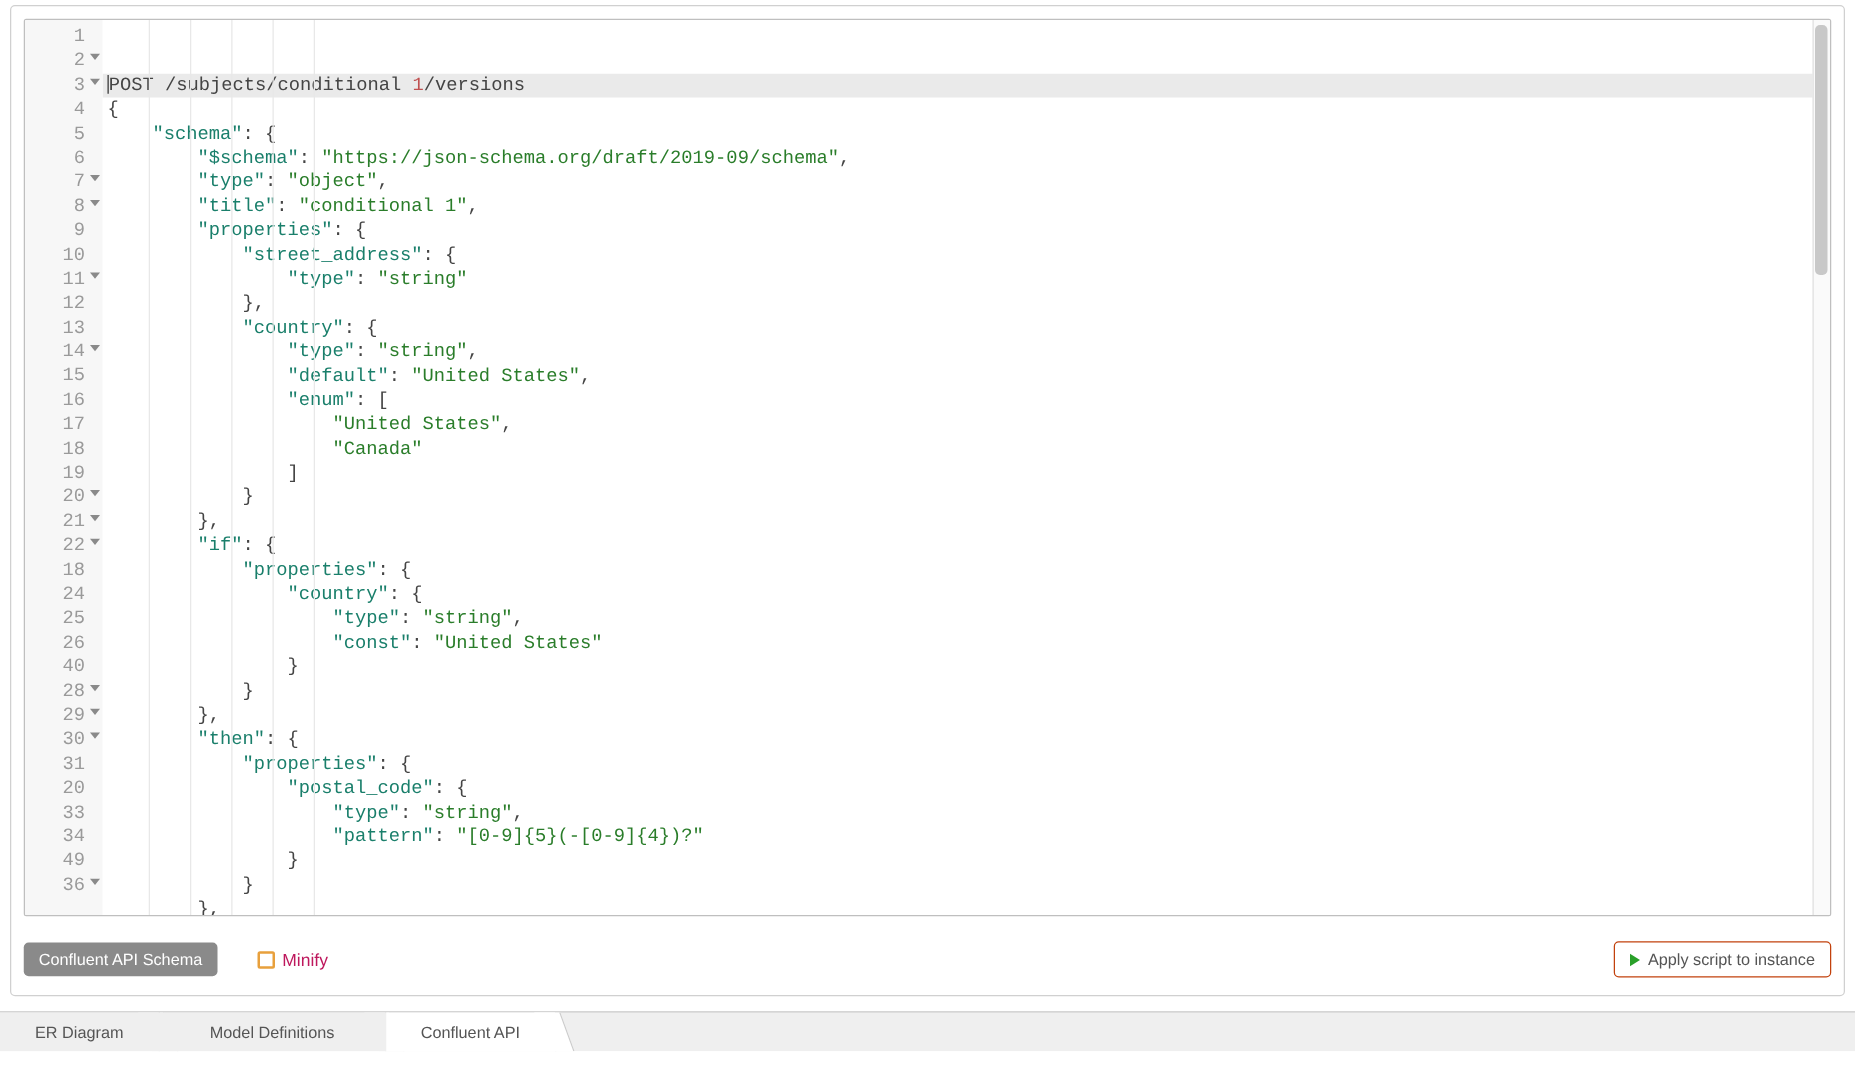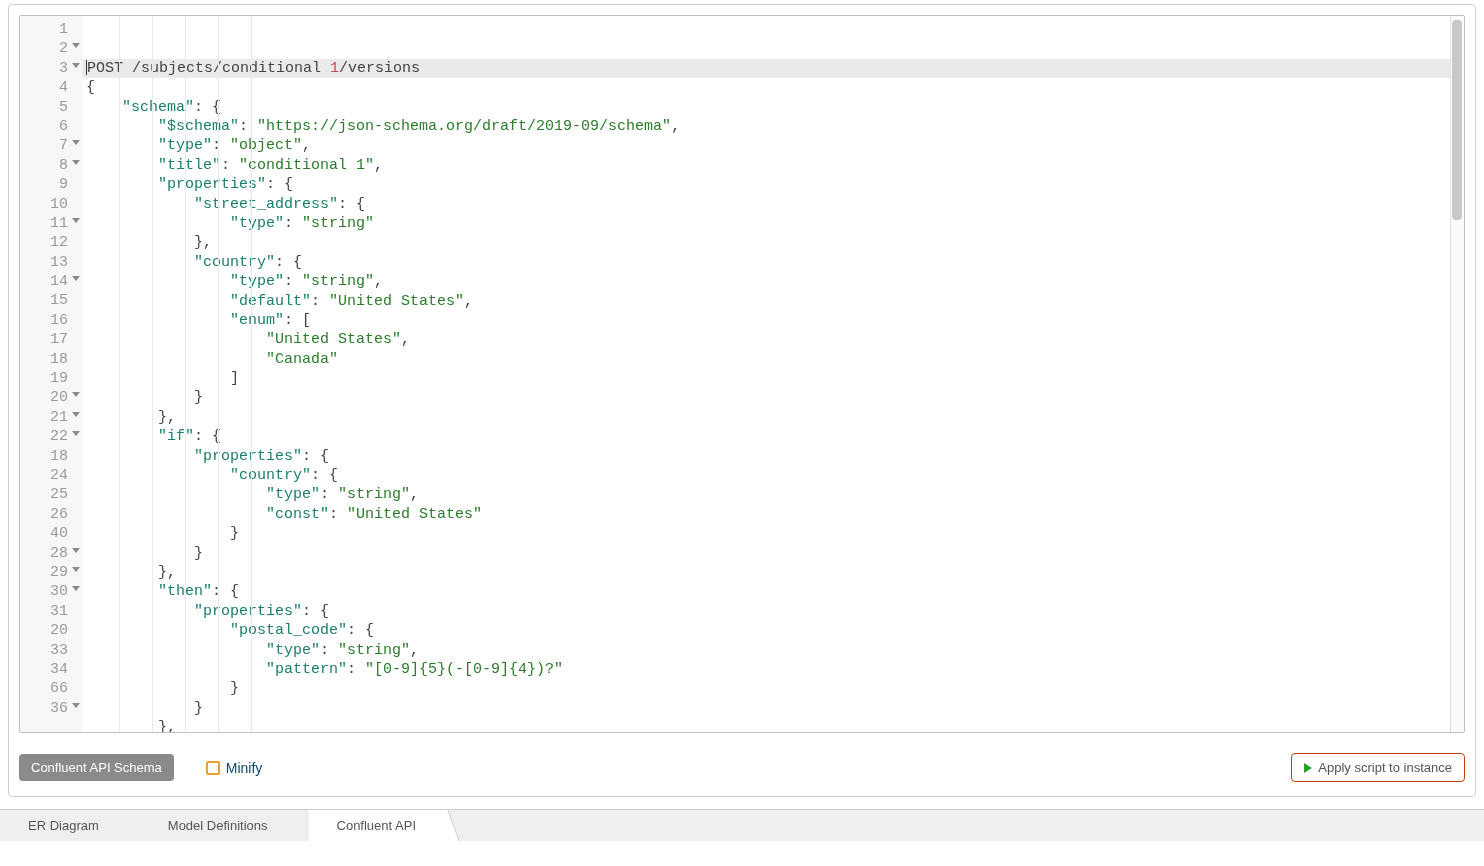--- a/index.html
+++ b/index.html
@@ -19,21 +19,21 @@
 .tok-num { color: #c05050; }
 .tok-punc { color: #444; }
 .cursor { display:inline-block; width:0; border-left:1px solid #333; height:15px; vertical-align:middle; }
 .scroll-track { position:absolute; right:0; top:0; bottom:0; width:14px; background:#fafafa; border-left:1px solid #e0e0e0; }
 .scroll-thumb { position:absolute; right:2px; top:4px; width:10px; height:200px; background:#c8c8c8; border-radius:4px; }
 .toolbar { display:flex; align-items:center; justify-content:space-between; margin-top:20px; }
 .toolbar-left { display:flex; align-items:center; gap:32px; }
 .btn-gray { background:#8a8a8a; color:#fff; border:none; border-radius:4px; padding:6px 12px; font-size:13px; cursor:pointer; }
 .checkbox-wrap { display:flex; align-items:center; gap:6px; cursor:pointer; }
 .checkbox-box { width:14px; height:14px; border:2px solid #e8a03c; border-radius:2px; display:inline-block; }
-.checkbox-label { color:#0c4a6e; font-size:14px; }
+.checkbox-label { color:#be185d; font-size:14px; }
 .btn-apply { background:#fff; border:1px solid #c2410c; border-radius:4px; padding:6px 12px; font-size:13px; color:#555; cursor:pointer; display:flex; align-items:center; gap:6px; }
 .play-icon { width:0; height:0; border-top:5px solid transparent; border-bottom:5px solid transparent; border-left:8px solid #2aa02a; display:inline-block; }
 .bottom-tabs { display:flex; border-top:1px solid #ccc; margin-top:12px; background:#efefef; }
 .tab { padding:8px 28px; border-right:1px solid #ccc; color:#555; cursor:pointer; font-size:13px; position:relative; background:#efefef; }
 .tab:nth-child(2){ padding-left:40px; padding-right:40px;}
 .tab.active { background:#fff; }
 .tab::after{ content:""; position:absolute; right:-10px; top:0; bottom:0; width:20px; background:inherit; transform:skewX(20deg); border-right:1px solid #ccc; }
 .tab.active::after{ background:#fff;}
 .tab:last-child::after{ }
 </style>
@@ -70,21 +70,21 @@
         <div class="gutter-line">25</div>
         <div class="gutter-line">26</div>
         <div class="gutter-line">40</div>
         <div class="gutter-line">28<span class="fold"></span></div>
         <div class="gutter-line">29<span class="fold"></span></div>
         <div class="gutter-line">30<span class="fold"></span></div>
         <div class="gutter-line">31</div>
         <div class="gutter-line">20</div>
         <div class="gutter-line">33</div>
         <div class="gutter-line">34</div>
-        <div class="gutter-line">66</div>
+        <div class="gutter-line">49</div>
         <div class="gutter-line">36<span class="fold"></span></div>
       </div>
     <div class="code-area">
       <div class="code-line active"><span class="cursor"></span><span class="tok-plain">POST /subjects/conditional </span><span class="tok-num">1</span><span class="tok-plain">/versions</span></div><div class="code-line"><span class="tok-punc">{</span></div><div class="code-line"><span class="tok-plain">    </span><span class="tok-key">"schema"</span><span class="tok-punc">: {</span></div><div class="code-line"><span class="tok-plain">        </span><span class="tok-key">"$schema"</span><span class="tok-punc">: </span><span class="tok-str">"https://json-schema.org/draft/2019-09/schema"</span><span class="tok-punc">,</span></div><div class="code-line"><span class="tok-plain">        </span><span class="tok-key">"type"</span><span class="tok-punc">: </span><span class="tok-str">"object"</span><span class="tok-punc">,</span></div><div class="code-line"><span class="tok-plain">        </span><span class="tok-key">"title"</span><span class="tok-punc">: </span><span class="tok-str">"conditional 1"</span><span class="tok-punc">,</span></div><div class="code-line"><span class="tok-plain">        </span><span class="tok-key">"properties"</span><span class="tok-punc">: {</span></div><div class="code-line"><span class="tok-plain">            </span><span class="tok-key">"street_address"</span><span class="tok-punc">: {</span></div><div class="code-line"><span class="tok-plain">                </span><span class="tok-key">"type"</span><span class="tok-punc">: </span><span class="tok-str">"string"</span></div><div class="code-line"><span class="tok-plain">            </span><span class="tok-punc">},</span></div><div class="code-line"><span class="tok-plain">            </span><span class="tok-key">"country"</span><span class="tok-punc">: {</span></div><div class="code-line"><span class="tok-plain">                </span><span class="tok-key">"type"</span><span class="tok-punc">: </span><span class="tok-str">"string"</span><span class="tok-punc">,</span></div><div class="code-line"><span class="tok-plain">                </span><span class="tok-key">"default"</span><span class="tok-punc">: </span><span class="tok-str">"United States"</span><span class="tok-punc">,</span></div><div class="code-line"><span class="tok-plain">                </span><span class="tok-key">"enum"</span><span class="tok-punc">: [</span></div><div class="code-line"><span class="tok-plain">                    </span><span class="tok-str">"United States"</span><span class="tok-punc">,</span></div><div class="code-line"><span class="tok-plain">                    </span><span class="tok-str">"Canada"</span></div><div class="code-line"><span class="tok-plain">                </span><span class="tok-punc">]</span></div><div class="code-line"><span class="tok-plain">            </span><span class="tok-punc">}</span></div><div class="code-line"><span class="tok-plain">        </span><span class="tok-punc">},</span></div><div class="code-line"><span class="tok-plain">        </span><span class="tok-key">"if"</span><span class="tok-punc">: {</span></div><div class="code-line"><span class="tok-plain">            </span><span class="tok-key">"properties"</span><span class="tok-punc">: {</span></div><div class="code-line"><span class="tok-plain">                </span><span class="tok-key">"country"</span><span class="tok-punc">: {</span></div><div class="code-line"><span class="tok-plain">                    </span><span class="tok-key">"type"</span><span class="tok-punc">: </span><span class="tok-str">"string"</span><span class="tok-punc">,</span></div><div class="code-line"><span class="tok-plain">                    </span><span class="tok-key">"const"</span><span class="tok-punc">: </span><span class="tok-str">"United States"</span></div><div class="code-line"><span class="tok-plain">                </span><span class="tok-punc">}</span></div><div class="code-line"><span class="tok-plain">            </span><span class="tok-punc">}</span></div><div class="code-line"><span class="tok-plain">        </span><span class="tok-punc">},</span></div><div class="code-line"><span class="tok-plain">        </span><span class="tok-key">"then"</span><span class="tok-punc">: {</span></div><div class="code-line"><span class="tok-plain">            </span><span class="tok-key">"properties"</span><span class="tok-punc">: {</span></div><div class="code-line"><span class="tok-plain">                </span><span class="tok-key">"postal_code"</span><span class="tok-punc">: {</span></div><div class="code-line"><span class="tok-plain">                    </span><span class="tok-key">"type"</span><span class="tok-punc">: </span><span class="tok-str">"string"</span><span class="tok-punc">,</span></div><div class="code-line"><span class="tok-plain">                    </span><span class="tok-key">"pattern"</span><span class="tok-punc">: </span><span class="tok-str">"[0-9]{5}(-[0-9]{4})?"</span></div><div class="code-line"><span class="tok-plain">                </span><span class="tok-punc">}</span></div><div class="code-line"><span class="tok-plain">            </span><span class="tok-punc">}</span></div><div class="code-line"><span class="tok-plain">        </span><span class="tok-punc">},</span></div><div class="guide" style="left: 37px;"></div><div class="guide" style="left: 70px;"></div><div class="guide" style="left: 103px;"></div><div class="guide" style="left: 136px;"></div><div class="guide" style="left: 169px;"></div><div class="scroll-track">
         <div class="scroll-thumb"></div>
       </div>
     </div>
   </div>
 
   <div class="toolbar">

